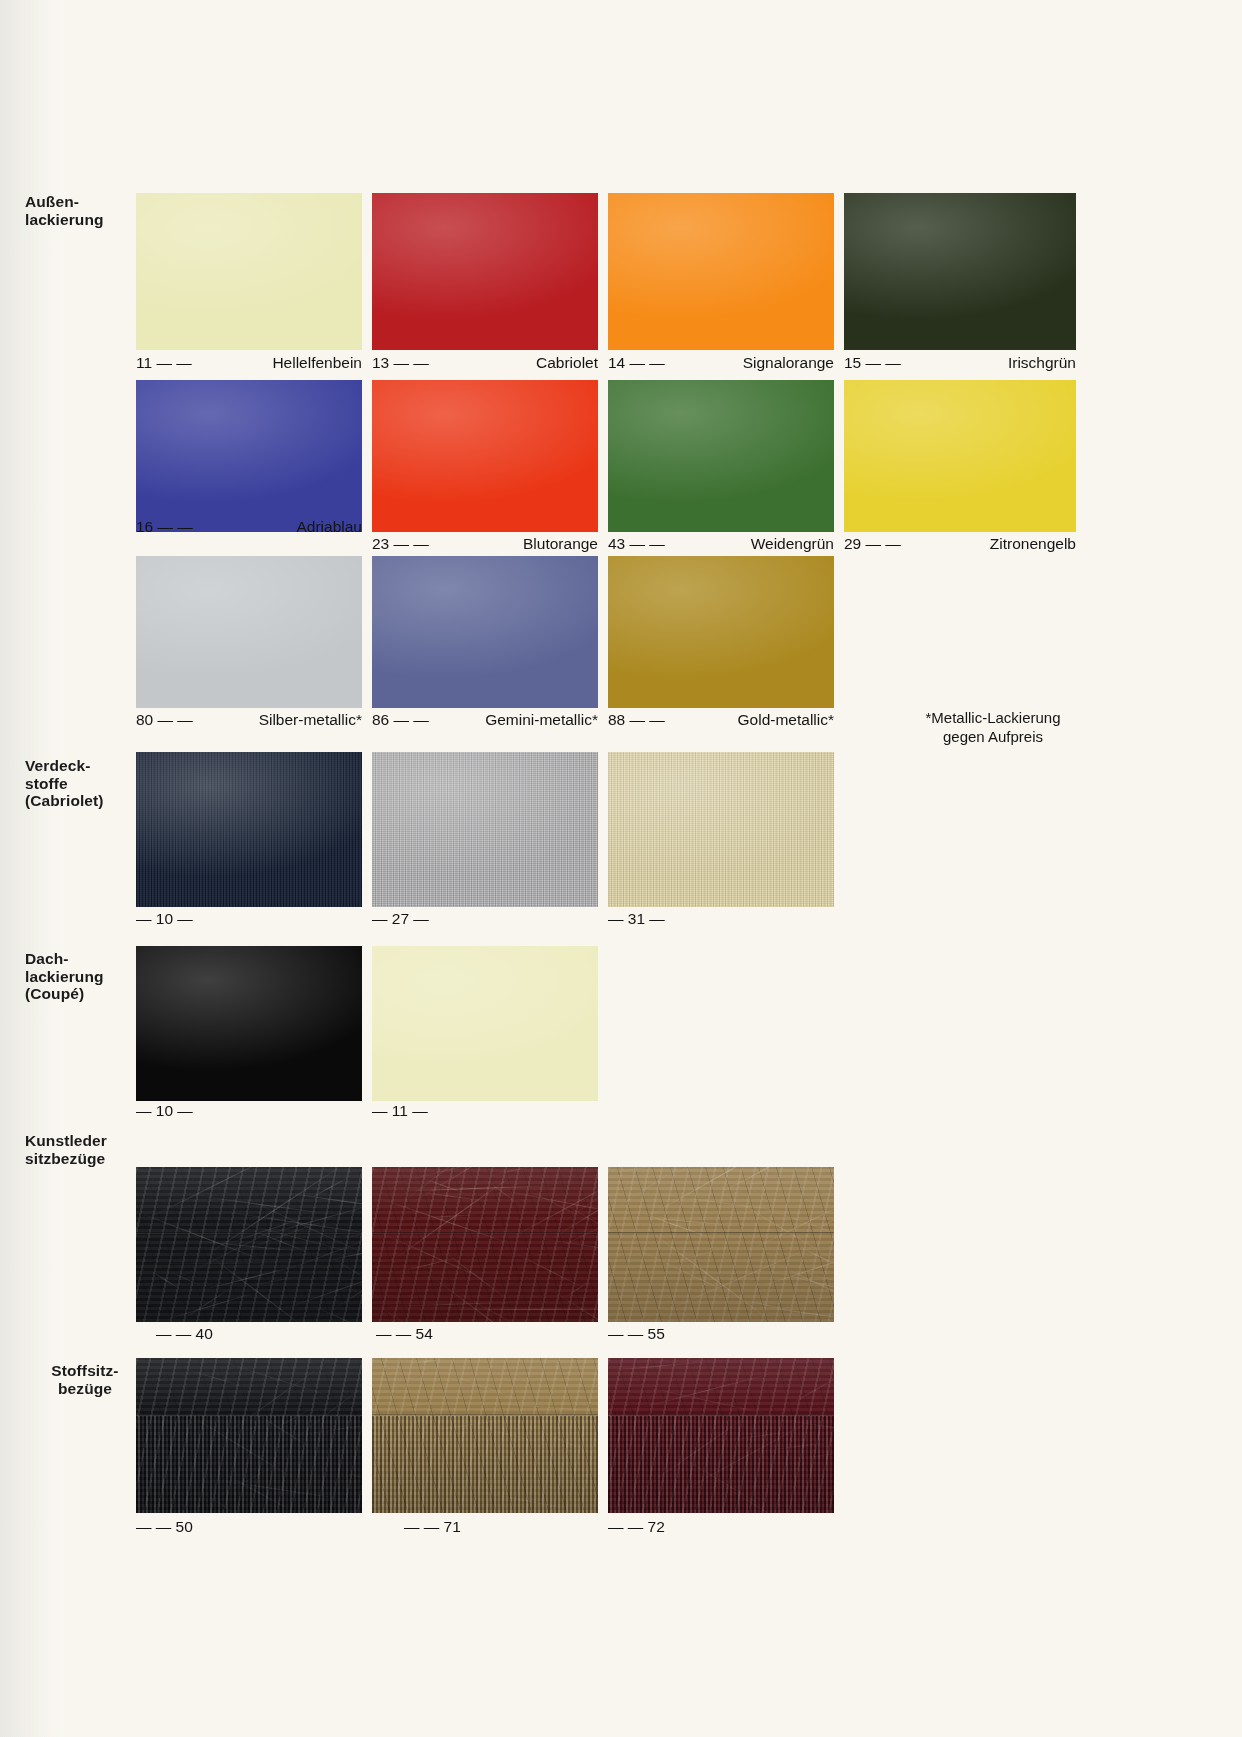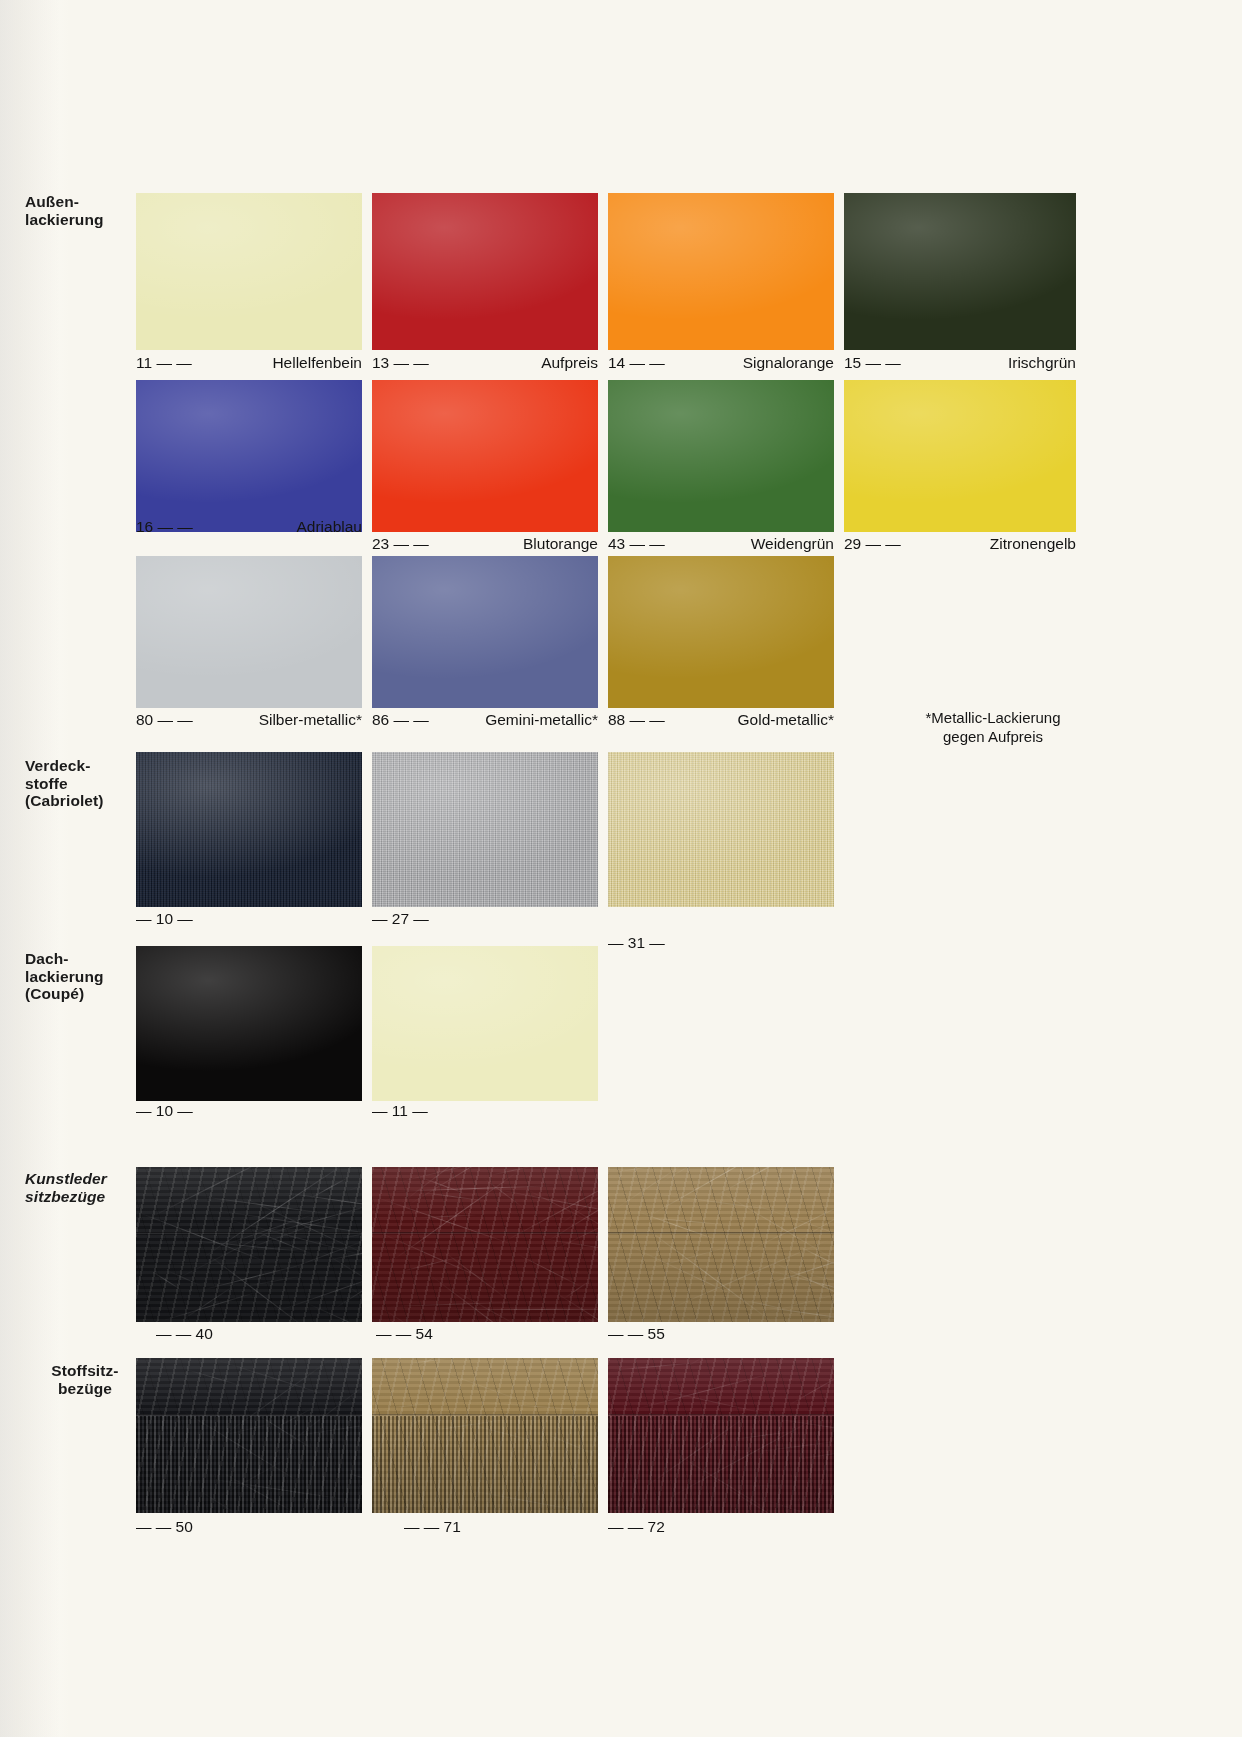--- a/index.html
+++ b/index.html
@@ -137,21 +137,21 @@
     <div class="lab" style="left: 136px; top: 355px; width: 226px;">
       <span class="code">11 — —</span>
       <span class="nm">Hellelfenbein</span>
     </div>
     <div class="sw" style="left: 372px; top: 193px; width: 226px; height: 157px;">
       <div class="fill" style="background: rgb(184, 29, 34);"></div>
       <div class="sheen"></div>
     </div>
     <div class="lab" style="left: 372px; top: 355px; width: 226px;">
       <span class="code">13 — —</span>
-      <span class="nm">Aufpreis</span>
+      <span class="nm">Cabriolet</span>
     </div>
     <div class="sw" style="left: 608px; top: 193px; width: 226px; height: 157px;">
       <div class="fill" style="background: rgb(246, 139, 23);"></div>
       <div class="sheen"></div>
     </div>
     <div class="lab" style="left: 608px; top: 355px; width: 226px;">
       <span class="code">14 — —</span>
       <span class="nm">Signalorange</span>
     </div>
     <div class="sw" style="left: 844px; top: 193px; width: 232px; height: 157px;">
@@ -234,35 +234,35 @@
       <div class="weave2"></div>
       <div class="sheen"></div>
     </div>
     <div class="lab solo" style="left: 372px; top: 911px; width: 226px;"><span class="code">— 27 —</span></div>
     <div class="sw" style="left: 608px; top: 752px; width: 226px; height: 155px;">
       <div class="fill" style="background: rgb(216, 203, 149);"></div>
       <div class="weave"></div>
       <div class="weave2"></div>
       <div class="sheen"></div>
     </div>
-    <div class="lab solo" style="left: 608px; top: 935px; width: 226px;"><span class="code">— 31 —</span></div>
+    <div class="lab solo" style="left: 608px; top: 911px; width: 226px;"><span class="code">— 31 —</span></div>
     <div class="cat" style="top: 950px;">Dach-
 lackierung
 (Coupé)</div>
     <div class="sw" style="left: 136px; top: 946px; width: 226px; height: 155px;">
       <div class="fill" style="background: rgb(11, 10, 10);"></div>
       <div class="sheen"></div>
     </div>
     <div class="lab solo" style="left: 136px; top: 1103px; width: 226px;"><span class="code">— 10 —</span></div>
     <div class="sw" style="left: 372px; top: 946px; width: 226px; height: 155px;">
       <div class="fill" style="background: rgb(237, 236, 192);"></div>
       <div class="sheen"></div>
     </div>
     <div class="lab solo" style="left: 372px; top: 1103px; width: 226px;"><span class="code">— 11 —</span></div>
-    <div class="cat" style="top: 1170px; font-style: italic;">Kunstleder
+    <div class="cat" style="top: 1132px;">Kunstleder
 sitzbezüge</div>
     <div class="sw" style="left: 136px; top: 1167px; width: 226px; height: 155px;">
       <div class="fill" style="background: rgb(22, 23, 26);"></div>
       <div class="grain"></div>
       <div class="creases" style="opacity: 0.7;">
         <i style="left: 67.6338px; top: 84.0553px; width: 137.948px; transform: rotate(37.019deg); opacity: 0.69;"></i>
         <i style="left: 196.596px; top: 141.876px; width: 125.68px; transform: rotate(-32.3335deg); opacity: 0.9;"></i>
         <i style="left: 43.6981px; top: 153.878px; width: 67.9018px; transform: rotate(-33.5134deg); opacity: 0.5;"></i>
         <i style="left: 16.2705px; top: 104.421px; width: 35.4698px; transform: rotate(32.225deg); opacity: 0.78;"></i>
         <i style="left: 14.3991px; top: 95.8084px; width: 164.013px; transform: rotate(-0.307149deg); opacity: 0.38;"></i>

